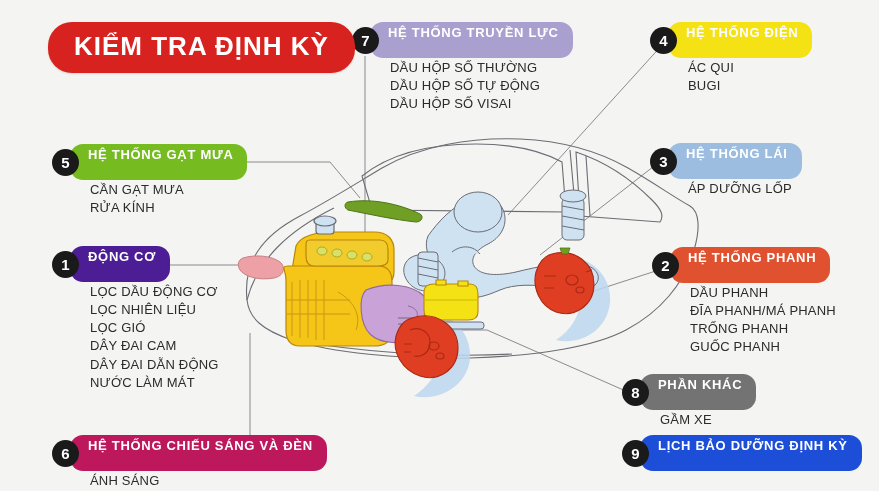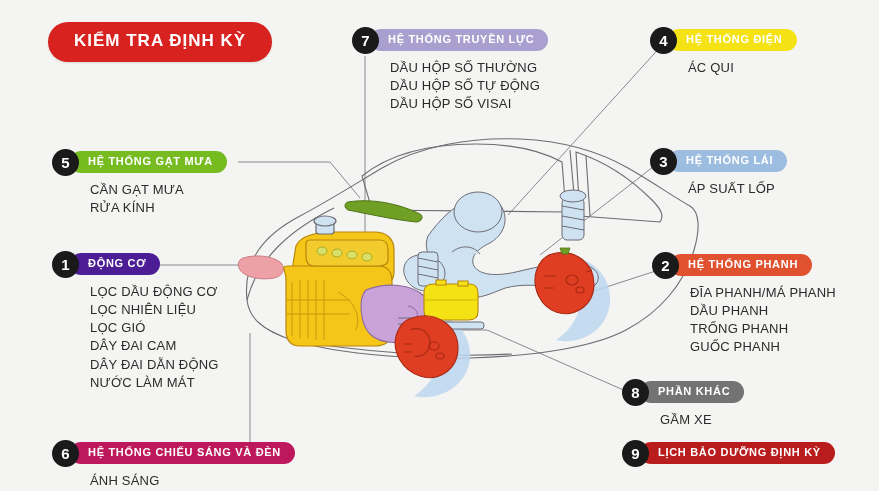--- a/index.html
+++ b/index.html
@@ -17,44 +17,44 @@
   #lines{z-index:1;}
   #car{z-index:2;}
 
   
   .title-badge{
     position:absolute;left:48px;top:22px;
     background:#d8221f;
     color:#ffffff;
     border-radius:24px;
     padding:9px 26px 11px 26px;
-    font-size:17px;font-weight:bold;
+    font-size:26px;font-weight:bold;
     letter-spacing:1.0px;
     z-index:6;
     box-shadow:0 1px 2px rgba(0,0,0,.12);
     white-space:nowrap;
   }
 
   
   .callout{position:absolute;z-index:5;}
   .cal-head{position:relative;display:flex;align-items:center;height:26px;}
   .num{
     width:27px;height:27px;border-radius:50%;
     background:#1a1a1a;color:#fff;
     display:flex;align-items:center;justify-content:center;
     font-size:15px;font-weight:bold;
     z-index:2;position:relative;
     flex:0 0 auto;
   }
   .pill{
     margin-left:-9px;
-    padding:4px 14px 5px 18px;
+    padding:4px 14px 18px 18px;
     border-radius:13px;
     color:#ffffff;
-    font-size:11px;font-weight:bold;
+    font-size:13px;font-weight:bold;
     letter-spacing:.7px;
     white-space:nowrap;
     line-height:1.15;
     z-index:1;
   }
   .items{
     margin-top:5px;
     margin-left:38px;
     font-size:13px;
     color:#2b2b2b;
@@ -241,41 +241,42 @@
     </div>
   </div>
 
   <div class="callout" style="left:650px;top:27px;">
     <div class="cal-head">
       <div class="num">4</div>
       <div class="pill" style="background:#f5e215;">HỆ THỐNG ĐIỆN</div>
     </div>
     <div class="items">
       <div>ÁC QUI</div>
+      <div>BUGI</div>
     </div>
   </div>
 
   <div class="callout" style="left:52px;top:149px;">
     <div class="cal-head">
       <div class="num">5</div>
       <div class="pill" style="background:#76bc21;">HỆ THỐNG GẠT MƯA</div>
     </div>
     <div class="items">
       <div>CẦN GẠT MƯA</div>
       <div>RỬA KÍNH</div>
     </div>
   </div>
 
   <div class="callout" style="left:650px;top:148px;">
     <div class="cal-head">
       <div class="num">3</div>
       <div class="pill" style="background:#9cbde0;">HỆ THỐNG LÁI</div>
     </div>
     <div class="items">
-      <div>ÁP SUẤT LỐP</div>
+      <div>ÁP DƯỠNG LỐP</div>
     </div>
   </div>
 
   <div class="callout" style="left:52px;top:251px;">
     <div class="cal-head">
       <div class="num">1</div>
       <div class="pill" style="background:#4c1d95;">ĐỘNG CƠ</div>
     </div>
     <div class="items">
       <div>LỌC DẦU ĐỘNG CƠ</div>
@@ -286,22 +287,22 @@
       <div>NƯỚC LÀM MÁT</div>
     </div>
   </div>
 
   <div class="callout" style="left:652px;top:252px;">
     <div class="cal-head">
       <div class="num">2</div>
       <div class="pill" style="background:#e0512f;">HỆ THỐNG PHANH</div>
     </div>
     <div class="items">
+      <div>DẦU PHANH</div>
       <div>ĐĨA PHANH/MÁ PHANH</div>
-      <div>DẦU PHANH</div>
       <div>TRỐNG PHANH</div>
       <div>GUỐC PHANH</div>
     </div>
   </div>
 
   <div class="callout" style="left:622px;top:379px;">
     <div class="cal-head">
       <div class="num">8</div>
       <div class="pill" style="background:#737373;">PHẦN KHÁC</div>
     </div>
@@ -316,17 +317,17 @@
       <div class="pill" style="background:#be185d;">HỆ THỐNG CHIẾU SÁNG VÀ ĐÈN</div>
     </div>
     <div class="items">
       <div>ÁNH SÁNG</div>
     </div>
   </div>
 
   <div class="callout" style="left:622px;top:440px;">
     <div class="cal-head">
       <div class="num">9</div>
-      <div class="pill" style="background:#b91c1c;">LỊCH BẢO DƯỠNG ĐỊNH KỲ</div>
+      <div class="pill" style="background:#1d4ed8;">LỊCH BẢO DƯỠNG ĐỊNH KỲ</div>
     </div>
   </div>
 
 </div>
 
 </body></html>

